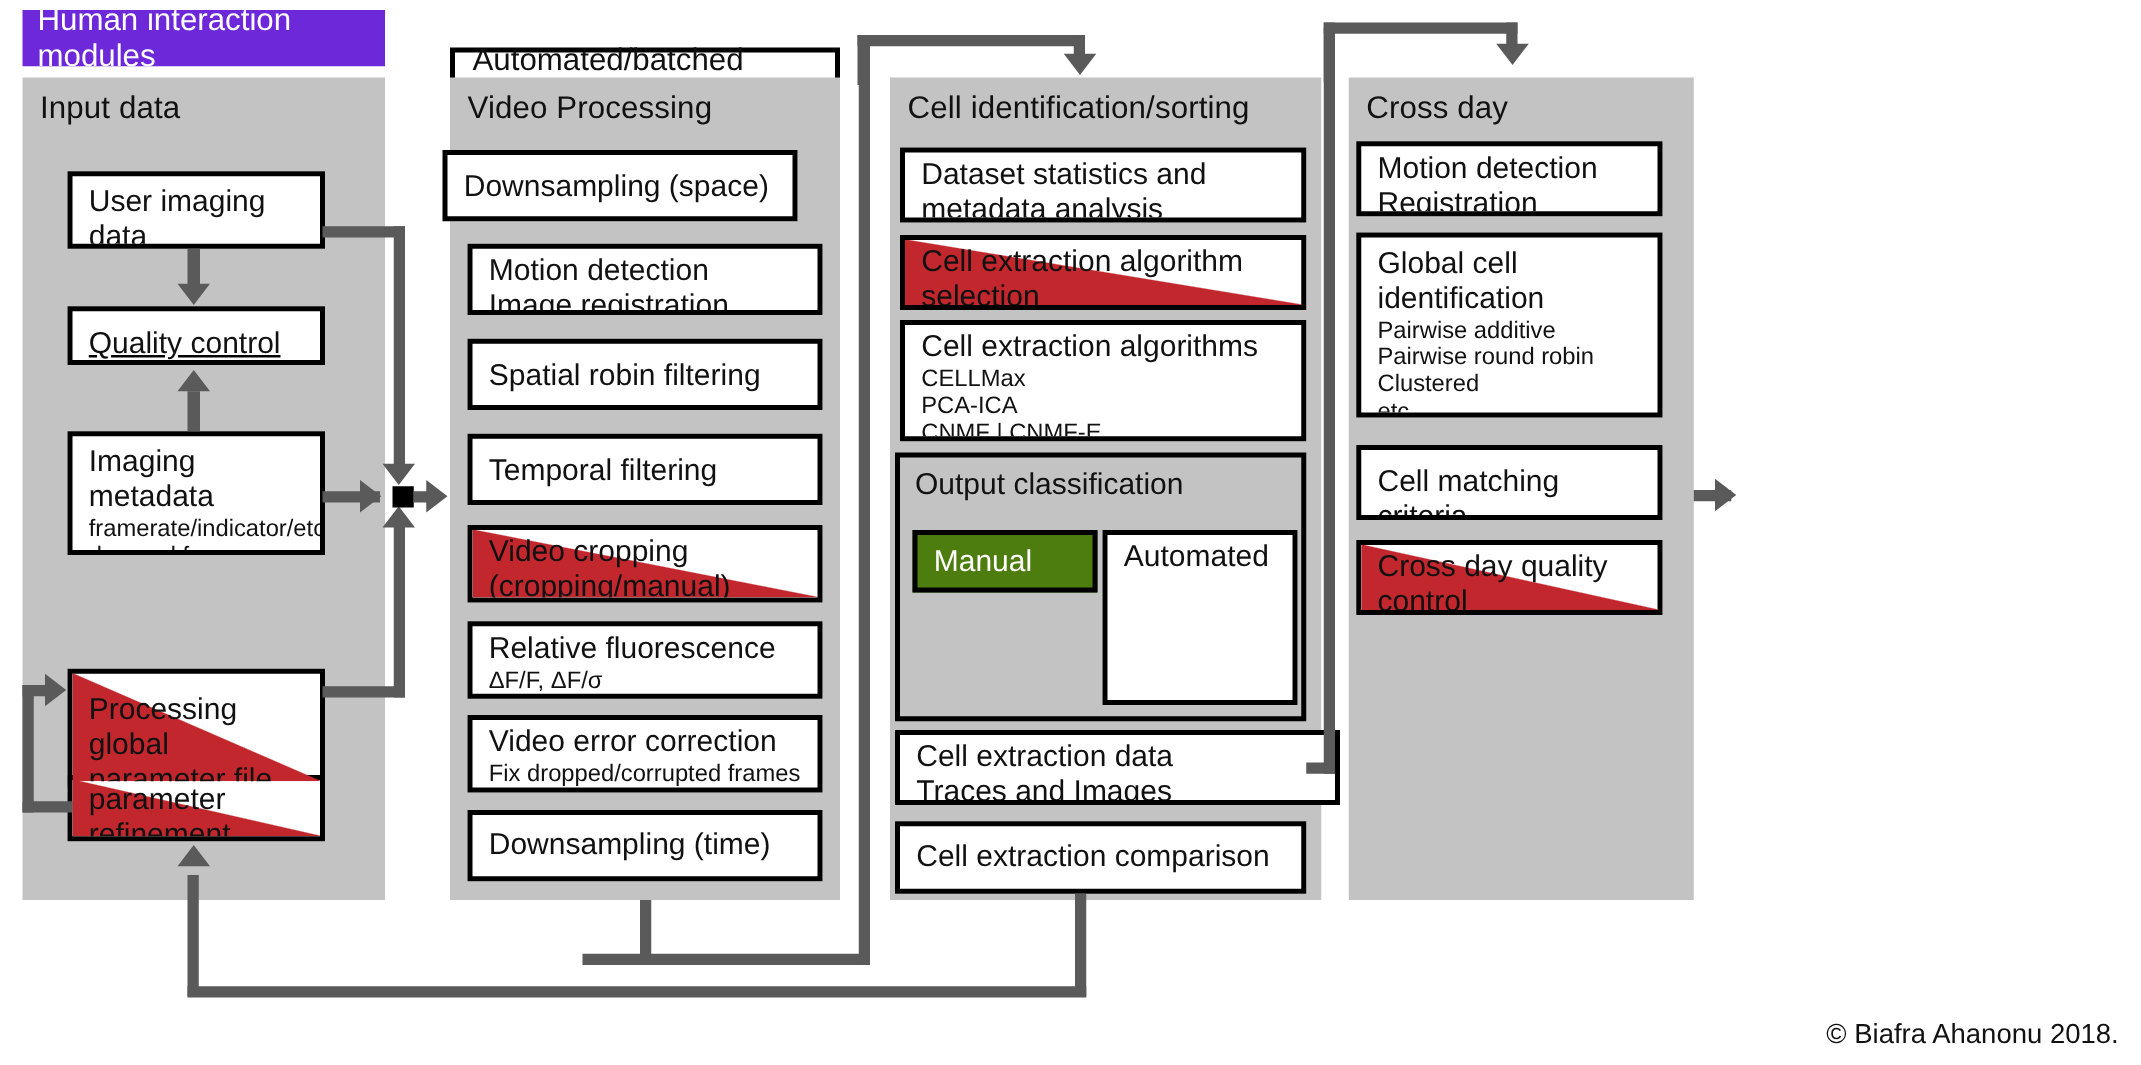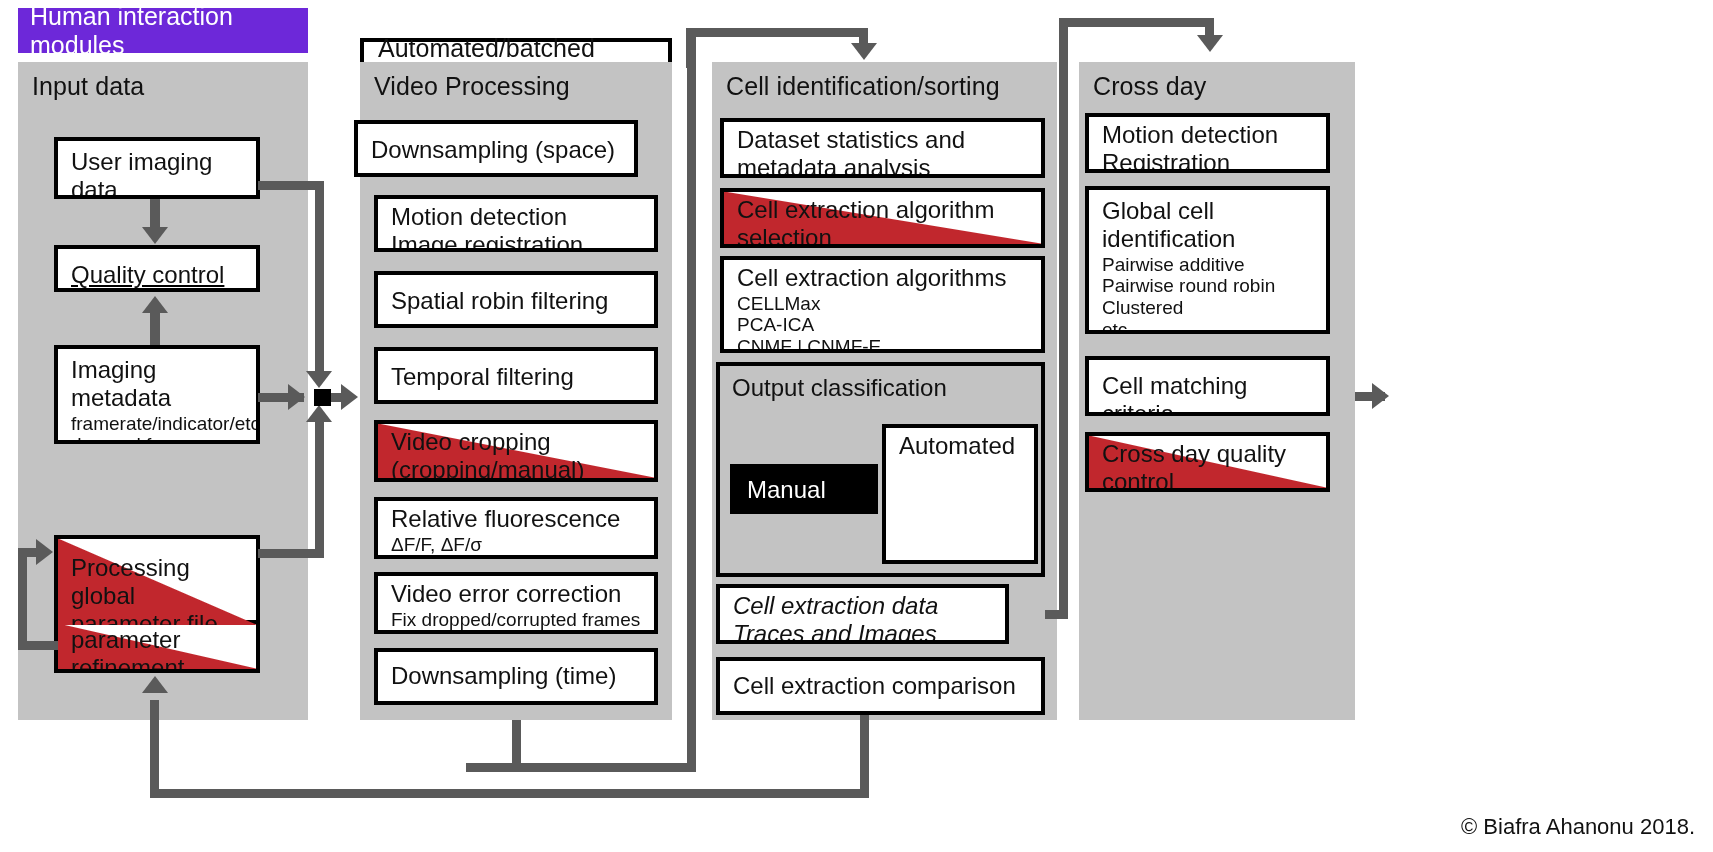--- a/index.html
+++ b/index.html
@@ -22,21 +22,21 @@
   .node .t1{font-size:24px;line-height:1.16;color:#111;white-space:pre-line;}
   .node .t2{font-size:19px;line-height:1.14;color:#111;white-space:pre-line;margin-top:1px;}
 
   
   .node.redhalf::before{
     content:"";position:absolute;z-index:1;left:0;top:0;width:100%;height:100%;
     background:linear-gradient(to bottom left,
       rgba(0,0,0,0) 0, rgba(0,0,0,0) calc(50% - 1px),
       #c1272d calc(50% + 0px), #c1272d 100%);
   }
-  .node.redfull{background:#000000;margin-top:40px;}
+  .node.redfull{background:#4d7c0f;}
   .node.redfull .t1{color:#fff;}
 
   
   .ln{background:#5a5a5a;}
   .arrow{width:0;height:0;}
   .ar-down{border-left:13px solid transparent;border-right:13px solid transparent;border-top:17px solid #5a5a5a;}
   .ar-up{border-left:13px solid transparent;border-right:13px solid transparent;border-bottom:17px solid #5a5a5a;}
   .ar-right{border-top:13px solid transparent;border-bottom:13px solid transparent;border-left:17px solid #5a5a5a;}
   .merge-sq{background:#000;}
 
@@ -185,21 +185,21 @@
     <div class="txt" style="padding-top:8px;">
         <div class="t1">Manual</div>
       </div>
   </div>
   <div class="abs node" style="left:882px;top:424px;width:156px;height:140px;">
     <div class="txt" style="padding-top:4px;">
         <div class="t1">Automated</div>
       </div>
   </div>
 
-  <div class="abs node" style="left:716px;top:584px;width:293px;height:60px;font-style:italic;">
+  <div class="abs node" style="left:716px;top:584px;width:356px;height:60px;">
     <div class="txt" style="padding-top:4px;">
         <div class="t1">Cell extraction data
 Traces and Images</div>
       </div>
   </div>
 
   <div class="abs node" style="left:716px;top:657px;width:329px;height:58px;">
     <div class="txt" style="padding-top:11px;">
         <div class="t1">Cell extraction comparison</div>
       </div>

